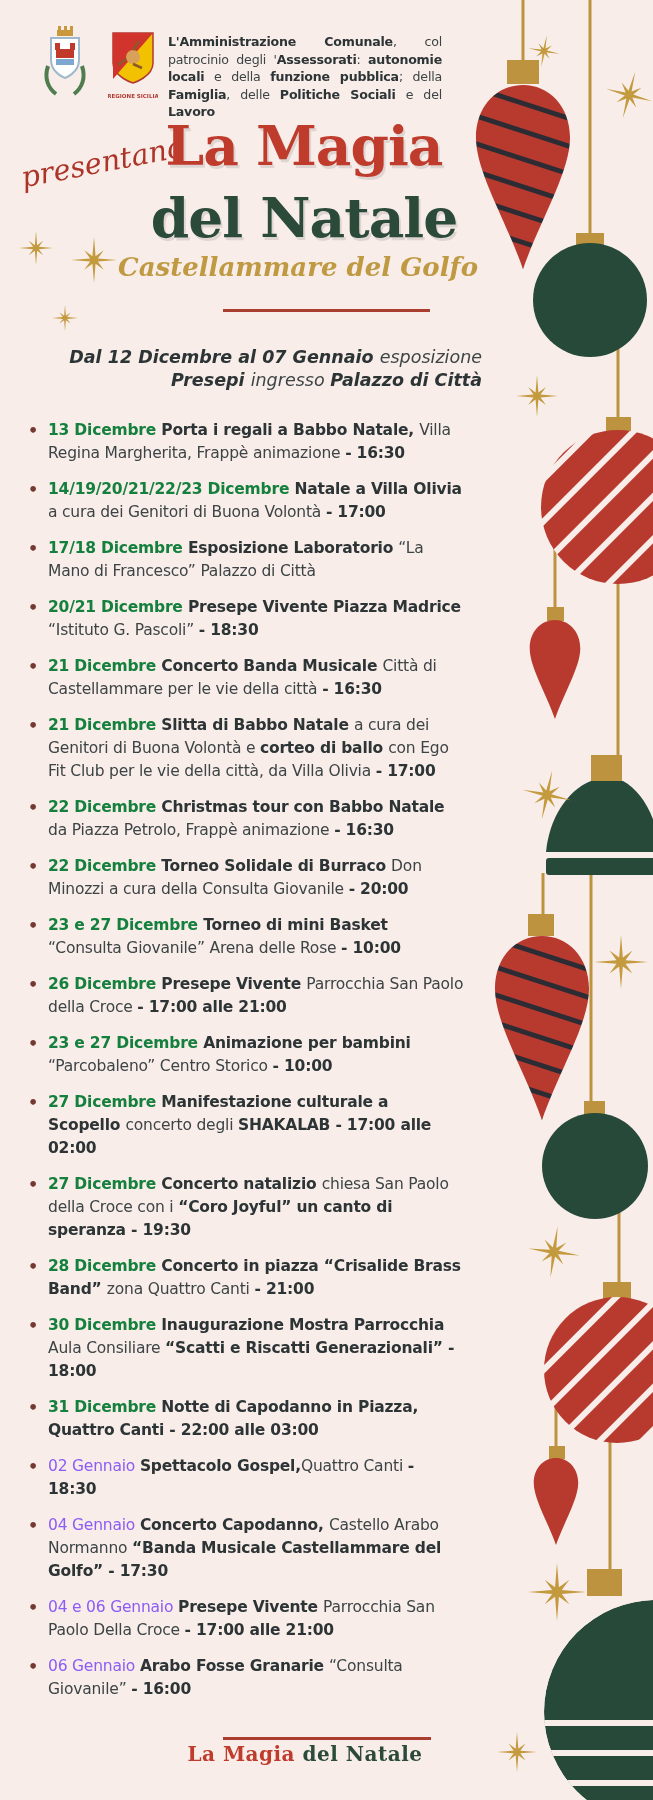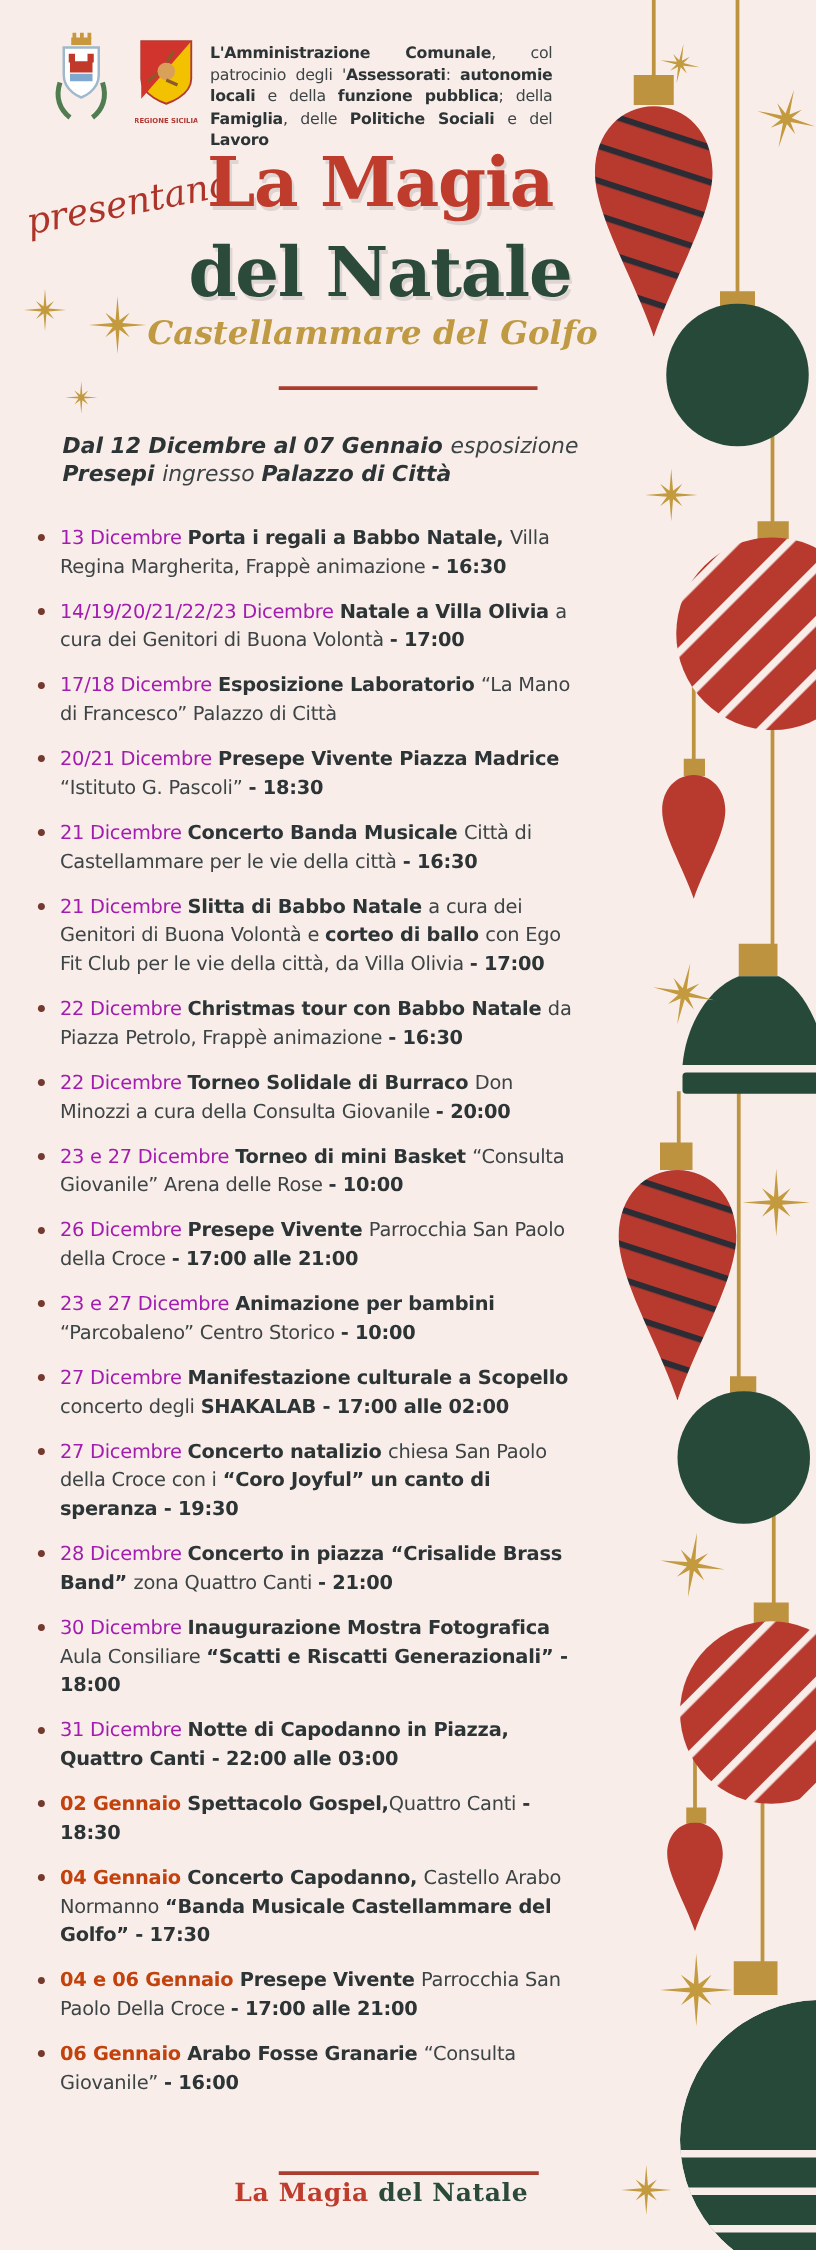--- a/index.html
+++ b/index.html
@@ -36,34 +36,34 @@
   .title .t2{color:#2b4a3a;text-shadow:2px 3px 0 rgba(0,0,0,0.10);}
 
   .subtitle{
     left:118px;top:252px;width:380px;text-align:left;
     font-family:"DejaVu Serif",serif;font-style:italic;font-weight:bold;
     font-size:26px;color:#bf9a42;
   }
   .title-rule{left:223px;top:309px;width:207px;height:3px;background:#a93d30;}
 
   .intro{
-    left:50px;top:346px;width:432px;text-align:left;
+    left:50px;top:346px;width:432px;text-align:right;
     font-size:17.5px;line-height:23px;color:#2d3436;
   }
 
   .events{
     left:28px;top:419px;width:436px;
     display:flex;flex-direction:column;gap:13px;
   }
   .event{display:flex;}
   .bullet{flex:0 0 20px;width:20px;color:#74392f;font-size:16px;line-height:23px;font-weight:bold;}
   .etext{flex:1;font-size:15.5px;line-height:23px;letter-spacing:-0.2px;}
 
-  .sg-date{color:#a21caf;font-weight:normal;text-align:right;}
-  .sg-gdate{color:#c2410c;font-weight:bold;text-align:right;}
+  .sg-date{color:#15803d;font-weight:bold;text-align:right;}
+  .sg-gdate{color:#8b5cf6;font-weight:normal;text-align:right;}
   .sg-b{color:#2d3436;font-weight:bold;margin-top:32px;}
   .sg-r{color:#3d4446;}
   .sg-bi{color:#2d3436;font-weight:bold;font-style:italic;}
   .sg-i{color:#3d4446;font-style:italic;}
 
   .footer-rule{left:223px;top:1737px;width:208px;height:3px;background:#a93d30;}
   .footer-title{
     left:90px;top:1742px;width:430px;text-align:center;
     font-family:"DejaVu Serif",serif;font-weight:800;font-size:20px;letter-spacing:0.5px;
   }
@@ -257,21 +257,21 @@
     <div class="event">
       <span class="bullet">•</span>
       <div class="etext"><span class="sg-date">27 Dicembre </span><span class="sg-b">Concerto natalizio </span><span class="sg-r">chiesa San Paolo della Croce con i </span><span class="sg-b">“Coro Joyful” un canto di speranza - 19:30</span></div>
     </div>
     <div class="event">
       <span class="bullet">•</span>
       <div class="etext"><span class="sg-date">28 Dicembre </span><span class="sg-b">Concerto in piazza “Crisalide Brass Band” </span><span class="sg-r">zona Quattro Canti </span><span class="sg-b">- 21:00</span></div>
     </div>
     <div class="event">
       <span class="bullet">•</span>
-      <div class="etext"><span class="sg-date">30 Dicembre </span><span class="sg-b">Inaugurazione Mostra Fotografica </span><span class="sg-r">Aula Consiliare </span><span class="sg-b">“Scatti e Riscatti Generazionali” - 18:00</span></div>
+      <div class="etext"><span class="sg-date">30 Dicembre </span><span class="sg-b">Inaugurazione Mostra Parrocchia </span><span class="sg-r">Aula Consiliare </span><span class="sg-b">“Scatti e Riscatti Generazionali” - 18:00</span></div>
     </div>
     <div class="event">
       <span class="bullet">•</span>
       <div class="etext"><span class="sg-date">31 Dicembre </span><span class="sg-b">Notte di Capodanno in Piazza, Quattro Canti - 22:00 alle 03:00</span></div>
     </div>
     <div class="event">
       <span class="bullet">•</span>
       <div class="etext"><span class="sg-gdate">02 Gennaio </span><span class="sg-b">Spettacolo Gospel,</span><span class="sg-r">Quattro Canti </span><span class="sg-b">- 18:30</span></div>
     </div>
     <div class="event">

